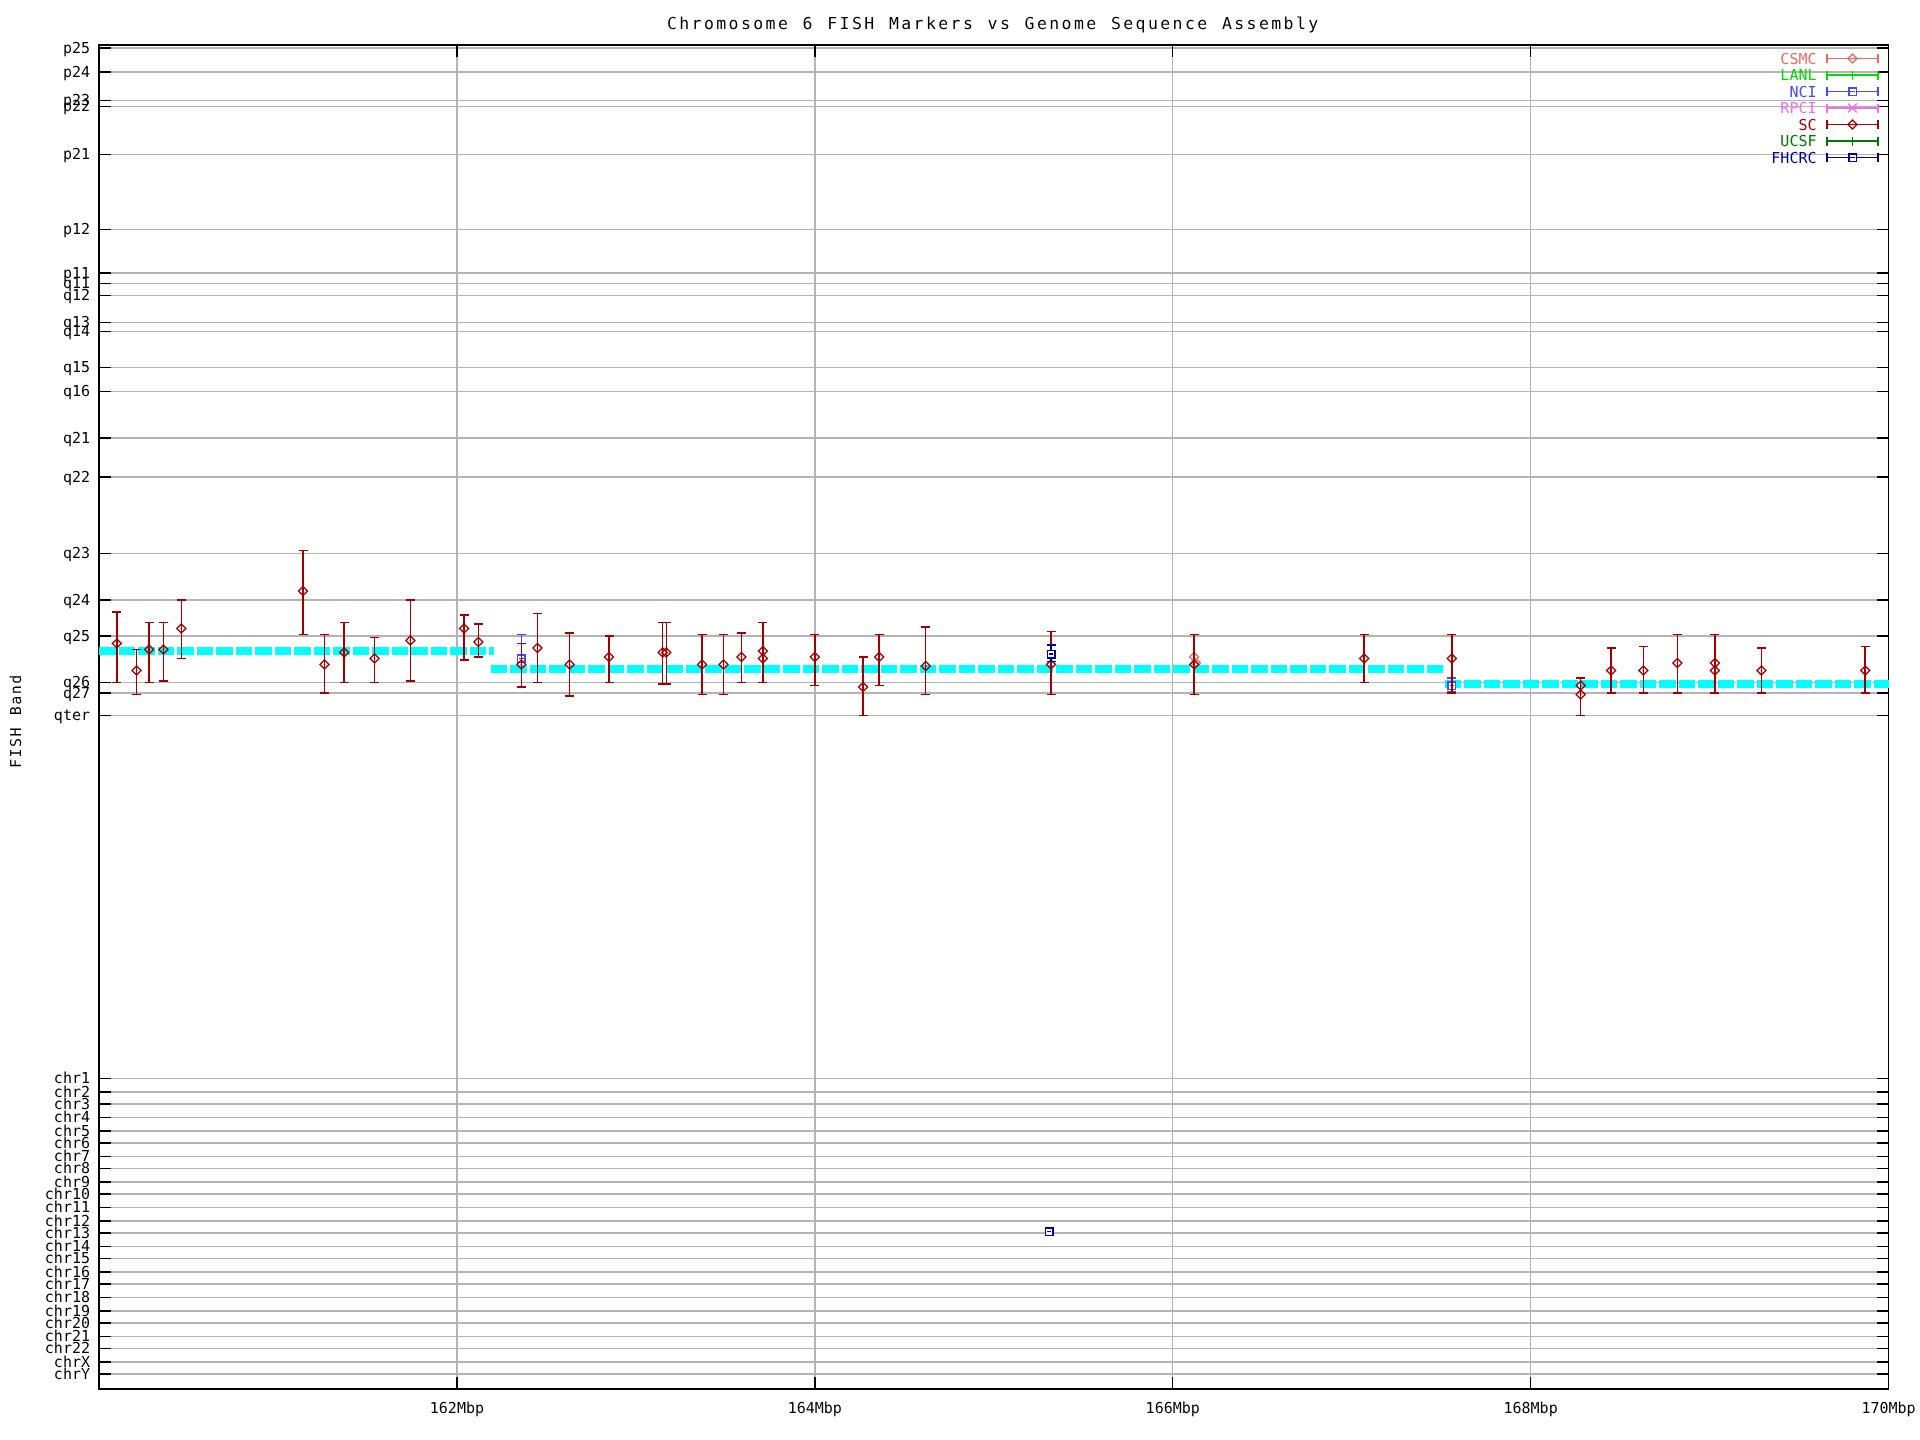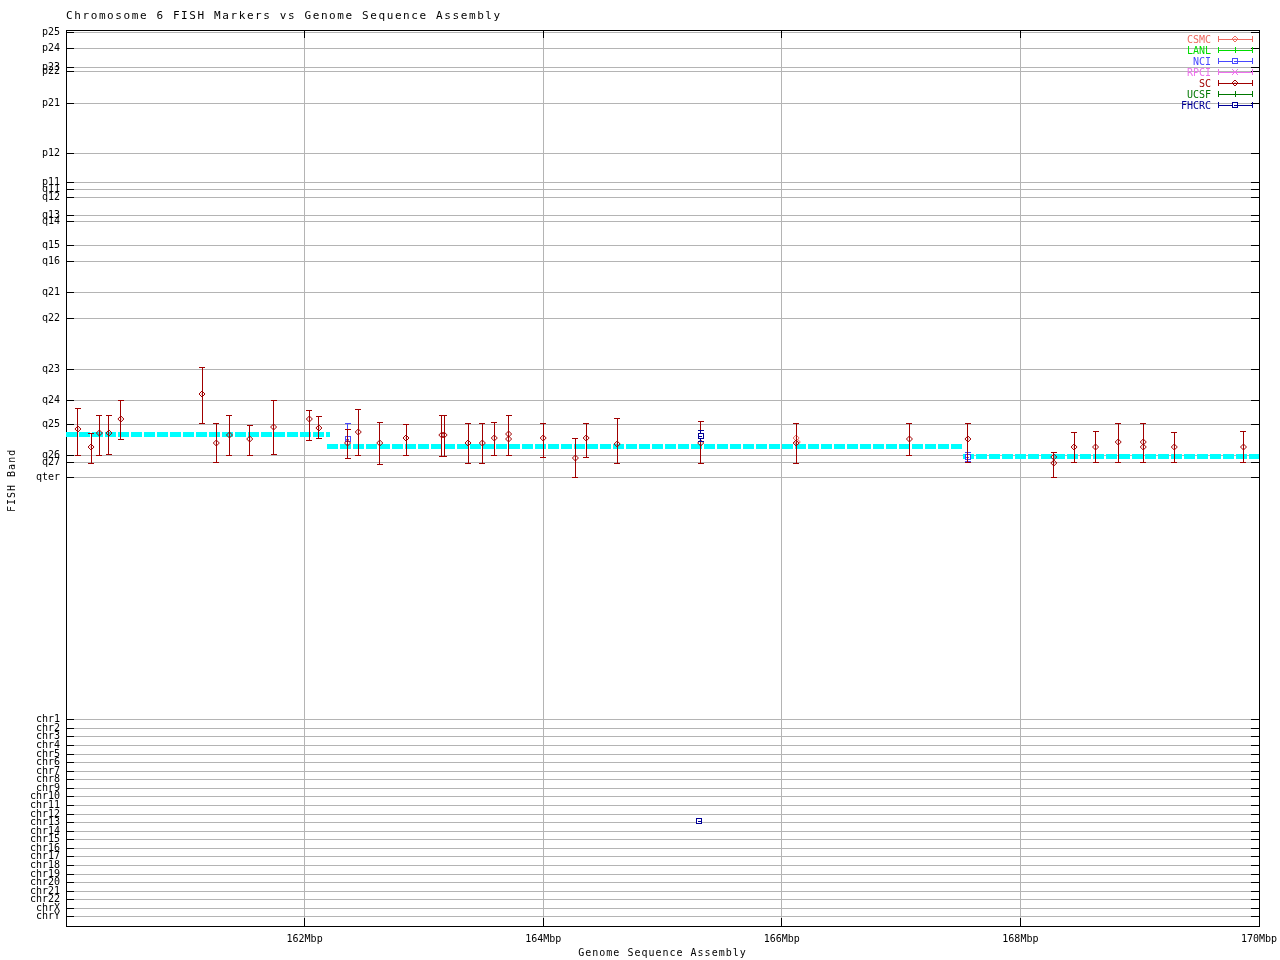--- a/index.html
+++ b/index.html
@@ -1,20 +1,20 @@
 <!DOCTYPE html>
 <html><head>
 <meta charset="utf-8">
 <style>
   html,body{margin:0;padding:0;background:#ffffff;}
   #screen{position:relative;width:1280px;height:960px;background:#ffffff;overflow:hidden;
           font-family:"DejaVu Sans Mono","Liberation Mono",monospace;color:#000;}
   #plot-svg{position:absolute;left:0;top:0;}
   .overlay{position:absolute;white-space:pre;}
-  #chart-title{left:66px;top:9px;width:1193px;text-align:left;font-size:11px;letter-spacing:1.6px;}
+  #chart-title{left:66px;top:9px;width:1193px;text-align:center;font-size:11px;letter-spacing:1.6px;}
   #x-axis-title{left:66px;top:947px;width:1193px;text-align:center;font-size:10px;letter-spacing:1px;}
   #y-axis-title{left:6px;top:512px;font-size:10px;letter-spacing:1px;
                 transform:rotate(-90deg);transform-origin:left top;}
 </style>
 </head>
 <body>
 
 <div id="screen">
   <svg id="plot-svg" width="1280" height="960" viewBox="0 0 1280 960">
       <g stroke="#b4b4b4" stroke-width="1">
@@ -591,15 +591,14 @@
           <text x="1211" y="108.5" text-anchor="end" fill="#000096">FHCRC</text>
           <line x1="1218" y1="105" x2="1252" y2="105" stroke="#000096" shape-rendering="crispEdges"></line>
           <line x1="1218" y1="102" x2="1218" y2="108" stroke="#000096" shape-rendering="crispEdges"></line>
           <line x1="1252" y1="102" x2="1252" y2="108" stroke="#000096" shape-rendering="crispEdges"></line>
           <rect x="1232.5" y="102.5" width="5" height="5" fill="#ffffff" stroke="#000096" shape-rendering="crispEdges"></rect>
           <line x1="1233.5" y1="105" x2="1236.5" y2="105" stroke="#000096" shape-rendering="crispEdges"></line>
         </g>
       </g>
     </svg>
   <div class="overlay" id="chart-title">Chromosome 6 FISH Markers vs Genome Sequence Assembly</div>
-  <div class="overlay" id="x-axis-title">Genome Sequence Assembly</div>
   <div class="overlay" id="y-axis-title">FISH Band</div>
 </div>
 
 </body></html>

